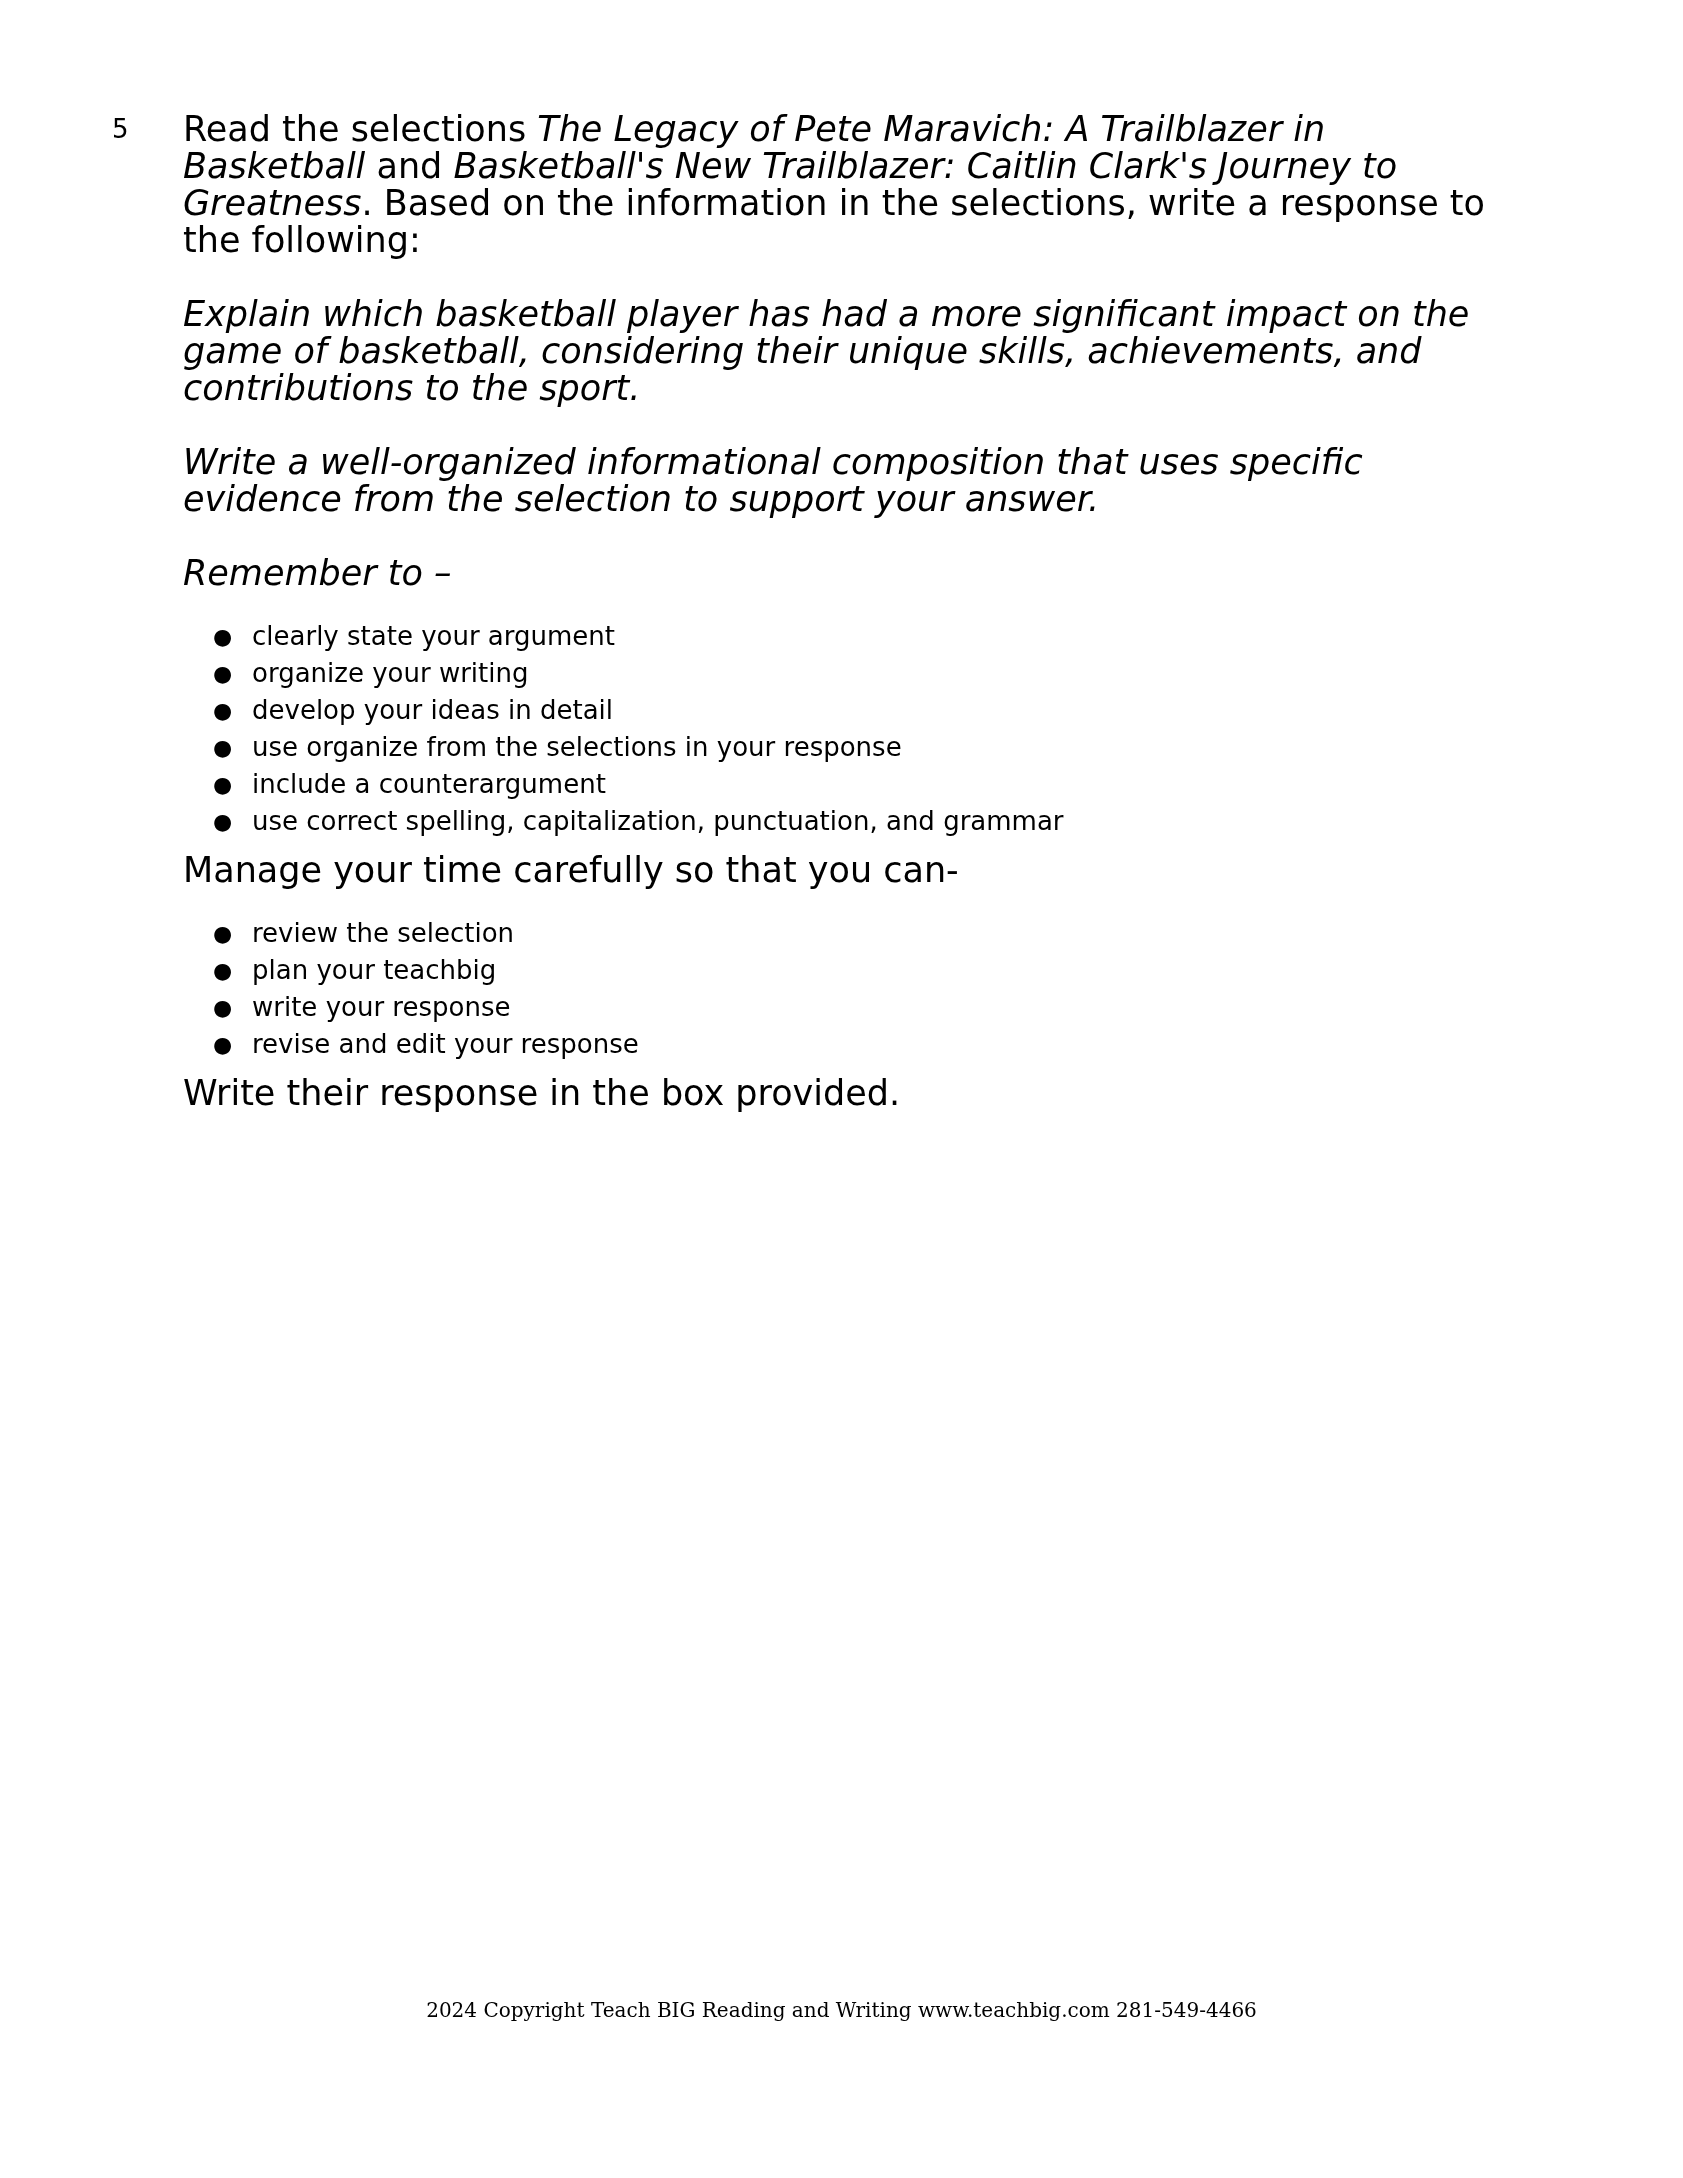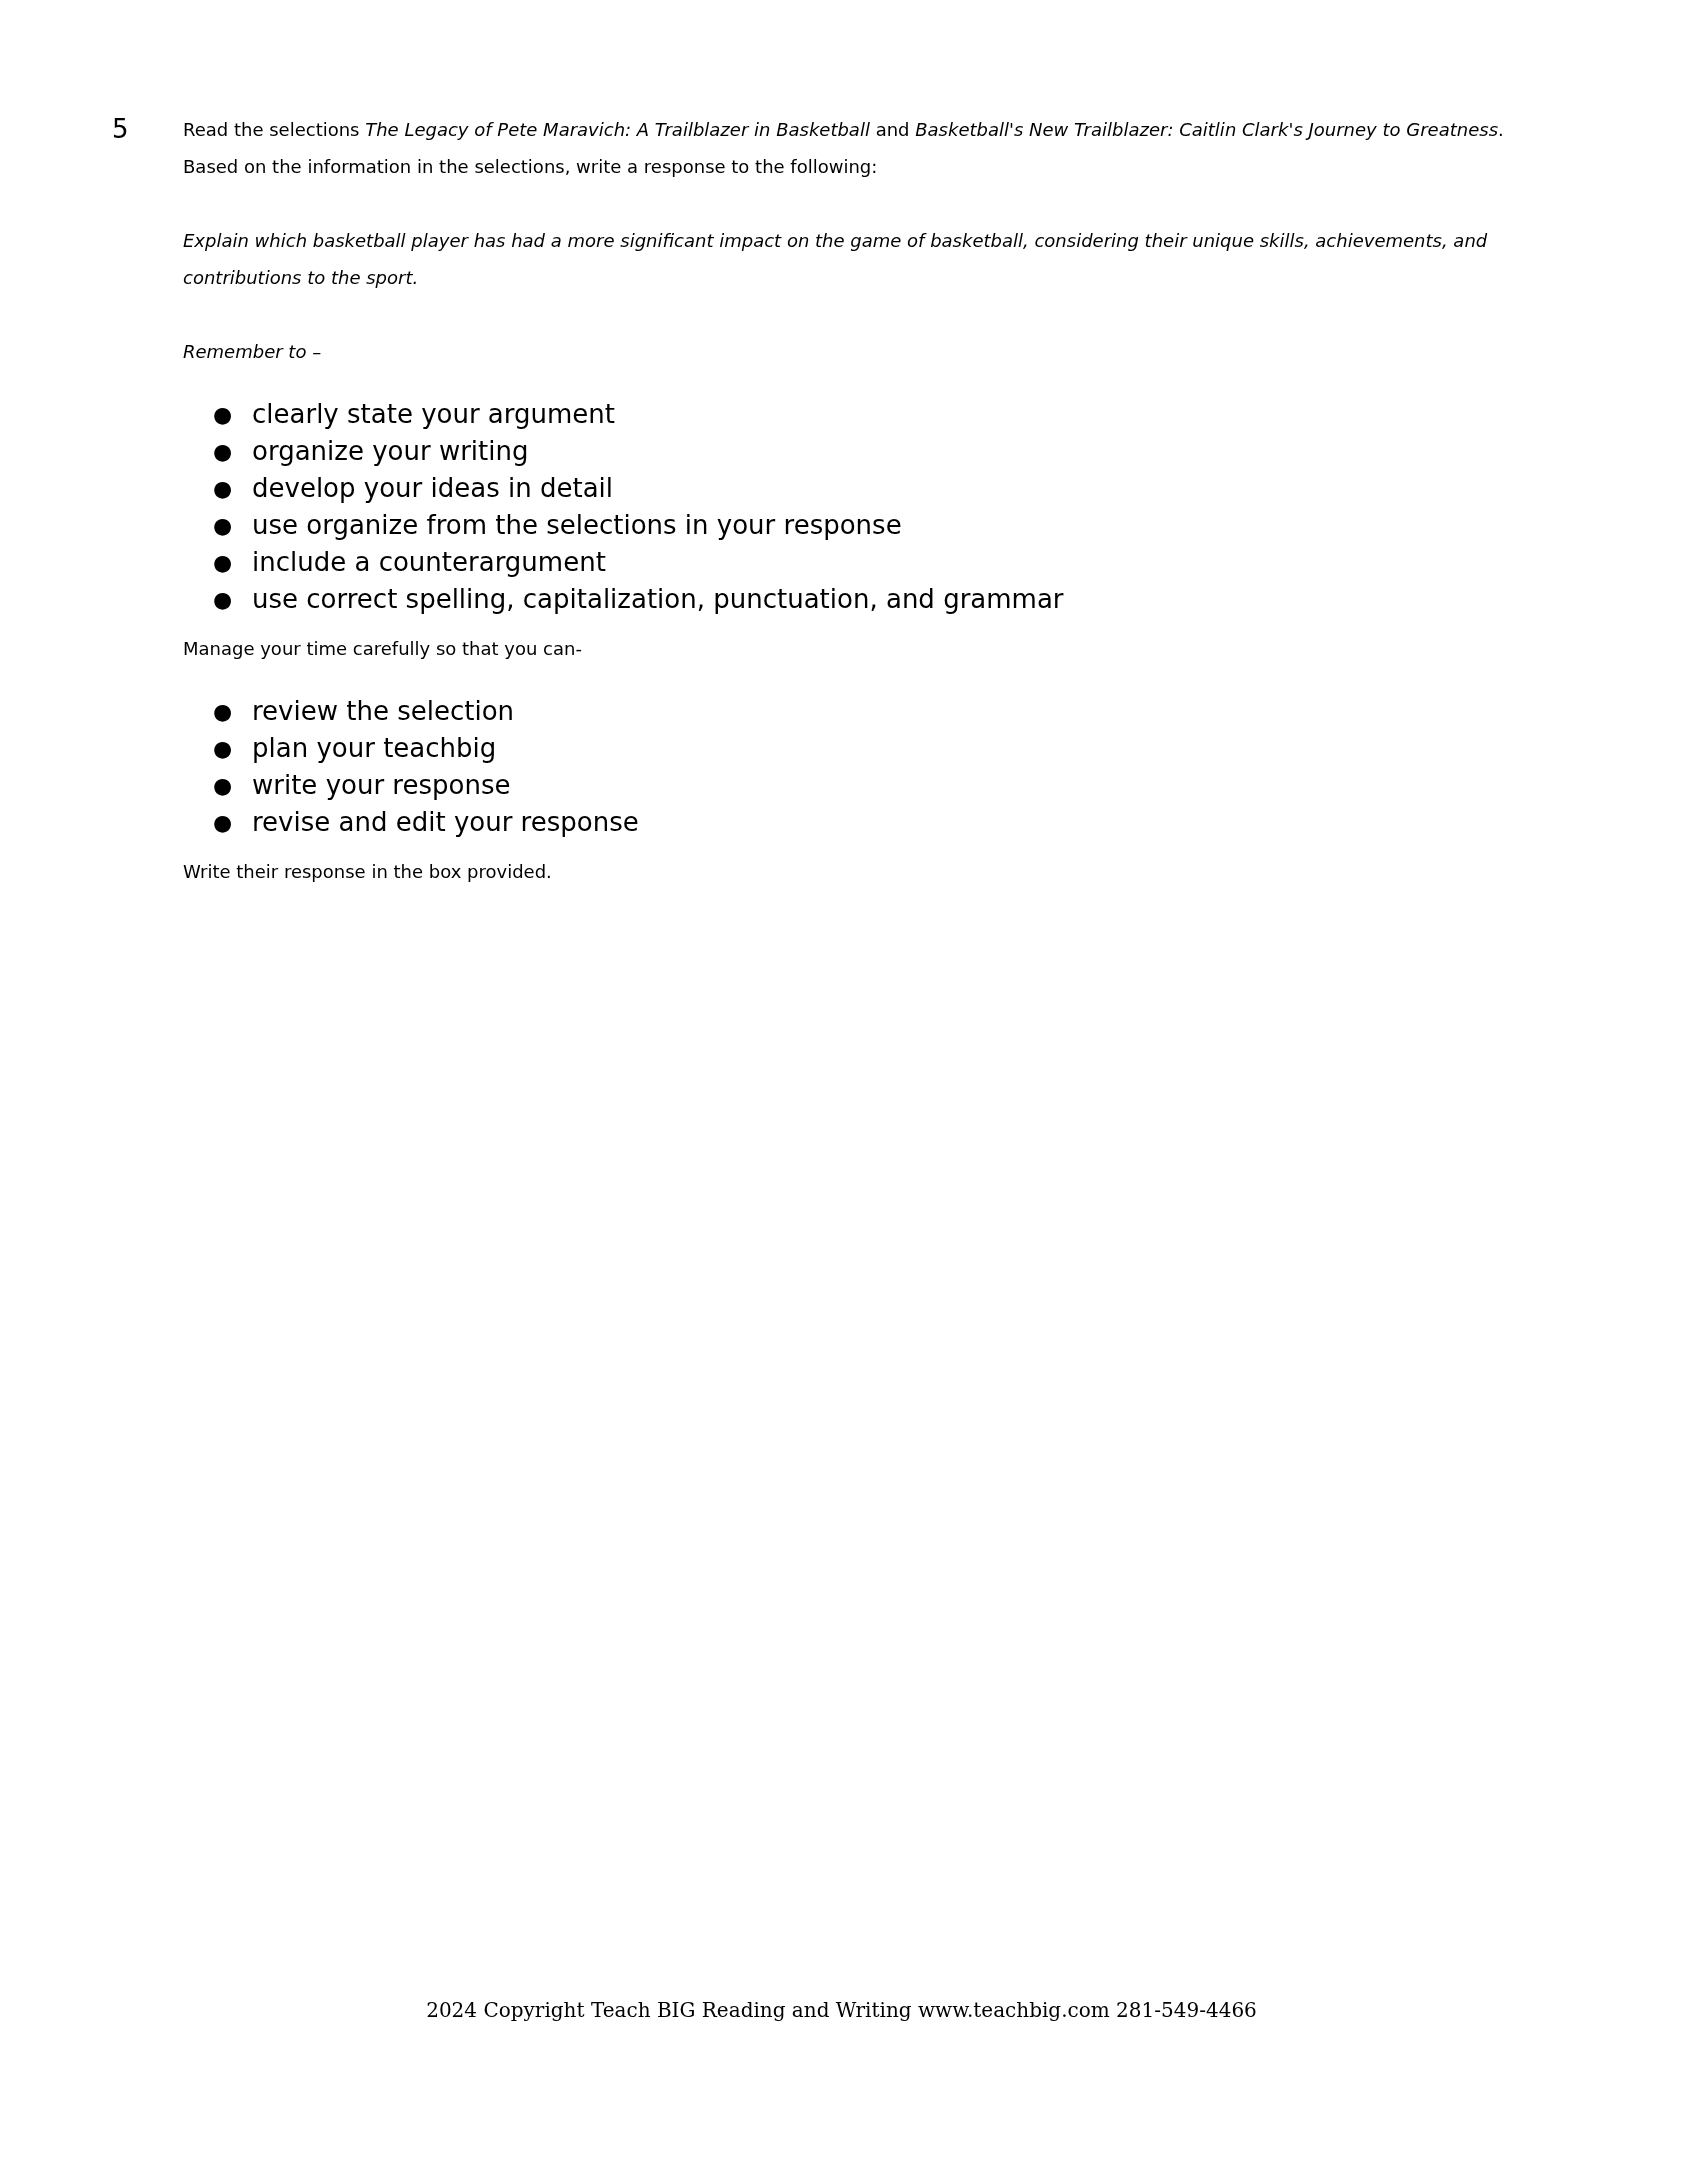--- a/index.html
+++ b/index.html
@@ -34,21 +34,21 @@
     font-size: 26px;
     line-height: 37px;
     color: #000000;
     font-family: "DejaVu Sans", sans-serif;
   }
   .prompt-body {
     flex: 1 1 auto;
     min-width: 0;
   }
   .para {
-    font-size: 18px;
+    font-size: 35px;
     line-height: 37px;
     color: #000000;
     margin: 0;
     text-align: left;
   }
   .para + .para {
     margin-top: 37px;
     font-style: italic;
   }
   .para em,
@@ -99,20 +99,21 @@
     <div class="prompt-row">
 
       <div class="item-number">5</div>
 
       <div class="prompt-body">
 
         <p class="para"><span>Read the selections </span><span class="title-italic">The Legacy of Pete Maravich: A Trailblazer in Basketball</span><span> and </span><span class="title-italic">Basketball's New Trailblazer: Caitlin Clark's Journey to Greatness</span><span>. Based on the information in the selections, write a response to the following:</span></p>
 
         <p class="para">Explain which basketball player has had a more significant impact on the game of basketball, considering their unique skills, achievements, and contributions to the sport.</p>
 
+        <p class="para">Write a well-organized informational composition that uses specific evidence from the selection to support your answer.</p>
 
         <p class="para">Remember to –</p>
 
         <ul class="blocklist">
           <li>
             <span class="bullet">●</span>
             <span>clearly state your argument</span>
           </li>
           <li>
             <span class="bullet">●</span>

